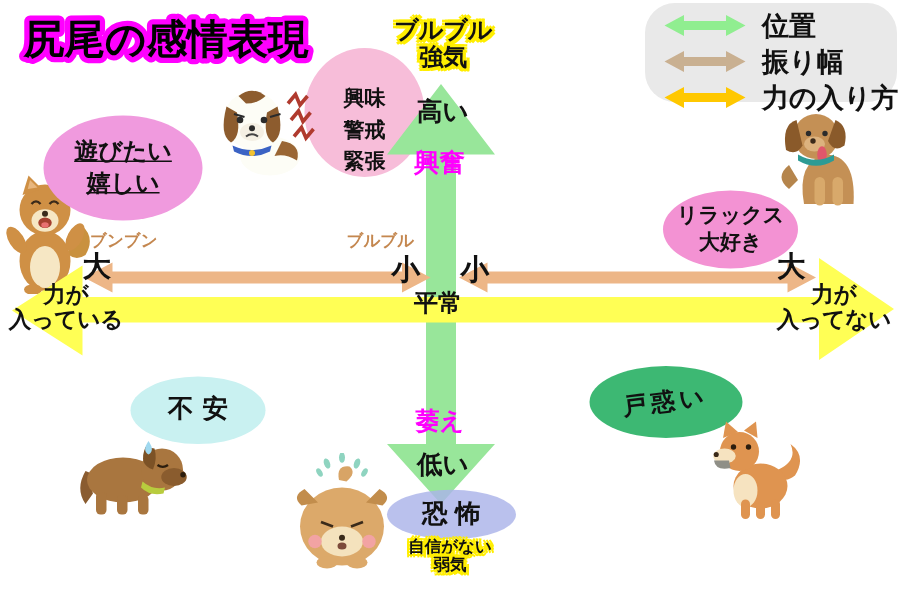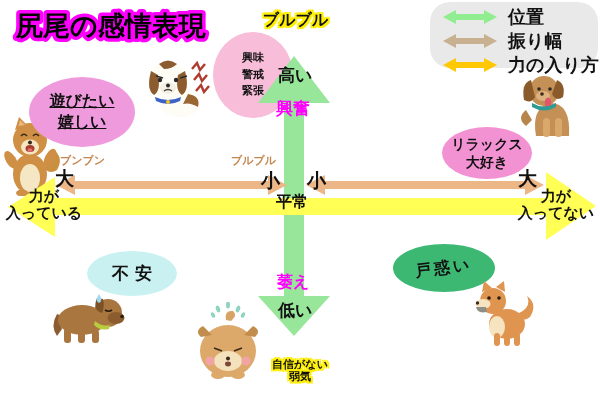--- a/index.html
+++ b/index.html
@@ -87,21 +87,21 @@
   <div class="bubble" style="left:28px;top:76px;width:108px;height:72px;font-size:16px;text-decoration:underline;">
     <svg viewBox="0 0 108 72" preserveAspectRatio="none">
       <ellipse cx="54" cy="36" rx="53" ry="35" fill="#f09ade"></ellipse>
     </svg>
     <div class="txt">
       <div>遊びたい</div>
       <div>嬉しい</div>
     </div>
   </div>
 
-  <div class="bubble" style="left:212px;top:31px;width:82px;height:88px;font-size:11px;">
+  <div class="bubble" style="left:202px;top:31px;width:82px;height:88px;font-size:14px;align-items:flex-end;">
     <svg viewBox="0 0 82 88" preserveAspectRatio="none">
       <ellipse cx="41" cy="44" rx="40" ry="43" fill="#f7bdd9"></ellipse>
     </svg>
     <div class="txt" style="line-height:1.5;">
       <div>興味</div>
       <div>警戒</div>
       <div>緊張</div>
     </div>
   </div>
 
@@ -137,23 +137,30 @@
     <path d="M2 11 L21 1 L21 7 L214 7 L214 1 L233 11 L214 21 L214 15 L21 15 L21 21 Z" fill="#edb687"></path>
   </svg>
   <svg class="arrow-svg" style="left:305px;top:174px;" width="240" height="23" viewBox="0 0 240 23">
     <path d="M1 11 L20 1 L20 7 L220 7 L220 1 L239 11 L220 21 L220 15 L20 15 L20 21 Z" fill="#edb687"></path>
   </svg>
 
   <svg class="arrow-svg" style="left:0;top:170px;" width="600" height="75" viewBox="0 0 600 75">
     <path d="M8 37 L55 7 L55 28 L546 28 L546 2 L596 36 L546 70 L546 45 L55 45 L55 67 Z" fill="#ffff55"></path>
   </svg>
 
+  <div class="bubble front" style="left:257px;top:326px;width:88px;height:34px;font-size:17px;letter-spacing:5px;">
+    <svg viewBox="0 0 88 34" preserveAspectRatio="none">
+      <ellipse cx="44" cy="17" rx="43" ry="16.5" fill-opacity="0.82" fill="#abb3e9"></ellipse>
+    </svg>
+    <div class="txt" style="padding-left:5px;">恐怖</div>
+  </div>
 
   <div class="lbl yellow-glow center-txt" style="left:238px;top:11px;width:115px;font-size:16px;white-space:normal;">
     <div>ブルブル</div>
+    <div>強気</div>
   </div>
   <div class="lbl yellow-glow center-txt" style="left:245px;top:359px;width:110px;font-size:11px;white-space:normal;">
     <div>自信がない</div>
     <div>弱気</div>
   </div>
 
   <div class="lbl" style="left:278px;top:66px;font-size:17px;">高い</div>
   <div class="lbl magenta" style="left:276px;top:99px;font-size:17px;">興奮</div>
   <div class="lbl" style="left:276px;top:193px;font-size:16px;">平常</div>
   <div class="lbl magenta" style="left:277px;top:273px;font-size:16px;">萎え</div>

